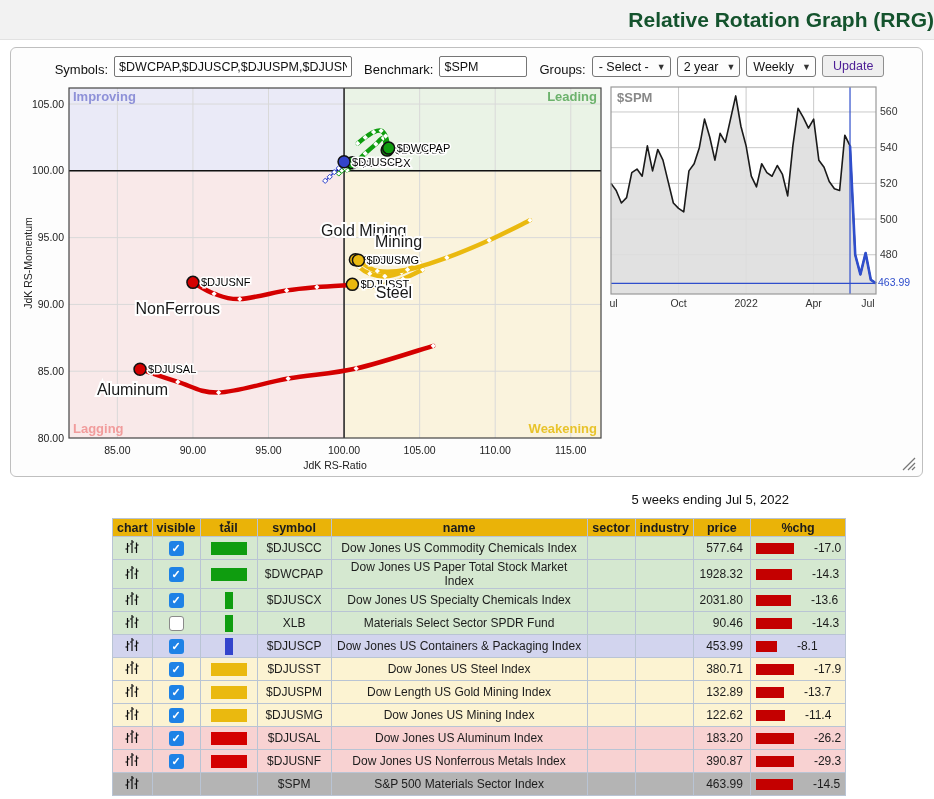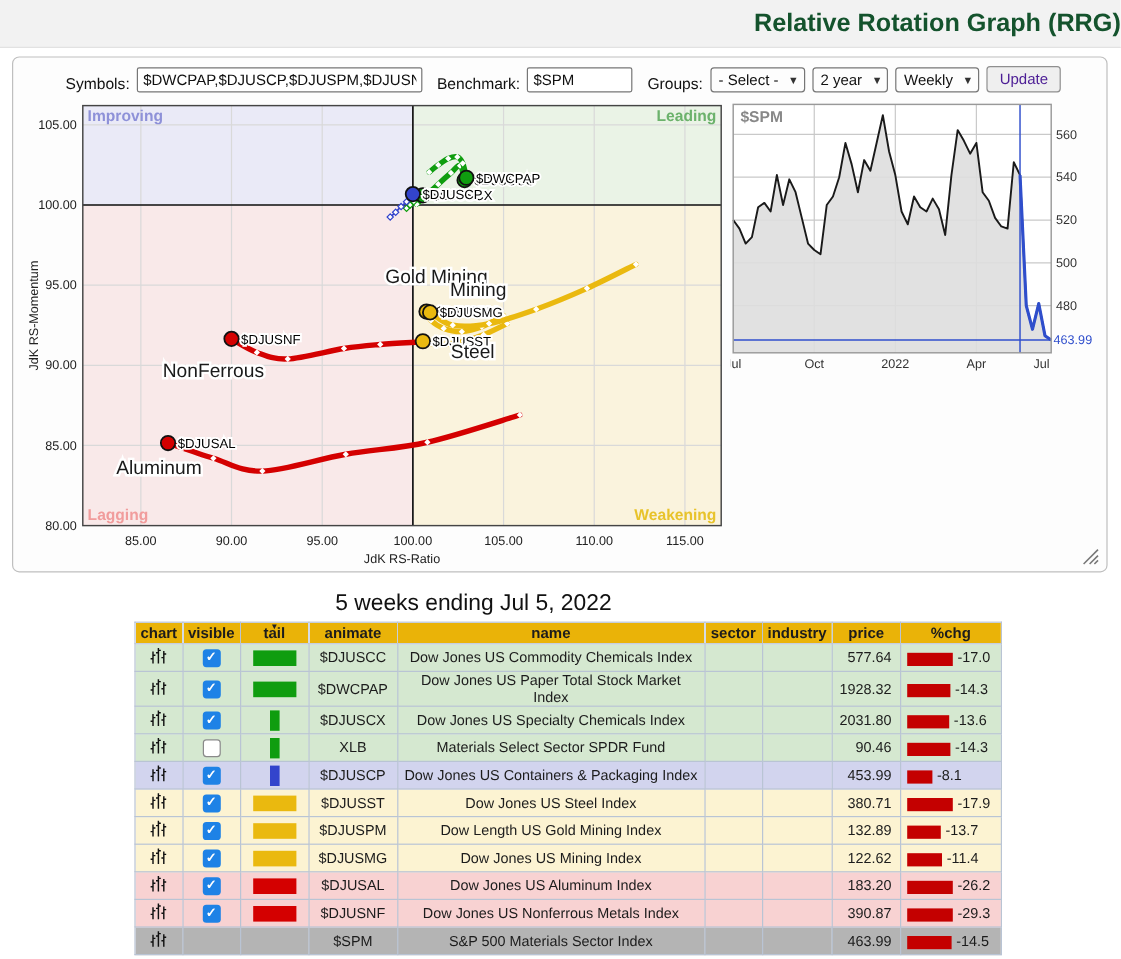--- a/index.html
+++ b/index.html
@@ -25,31 +25,31 @@
   .tail-row { position:absolute; left:628px; top:344px; width:276px; display:flex; align-items:center; gap:8px;
     font-size:13px; color:#111; }
   .slider { position:relative; flex:1; height:16px; }
   .slider .track { position:absolute; left:0; right:0; top:7px; height:3px; background:#999; border-radius:2px; }
   .slider .thumb { position:absolute; left:14%; top:0; width:16px; height:16px; border-radius:50%;
     background:#fff; border:1.5px solid #888; }
   .btn-row { position:absolute; left:618px; top:378px; width:288px; display:flex; gap:7px; }
   .pill { border:1.5px solid #555; border-radius:12px; background:#fdfdfd; font-size:12.5px; color:#222;
     padding:2px 11px; font-family:"Liberation Sans", sans-serif; white-space:nowrap; }
   .resize-handle { position:absolute; right:6px; bottom:5px; width:15px; height:15px; cursor:nwse-resize; }
-  .caption { position:absolute; left:0; top:492px; width:789px; text-align:center; font-size:19px; color:#111; }
+  .caption { position:absolute; left:0; top:492px; width:789px; text-align:right; font-size:13px; color:#111; }
   .tablewrap { position:absolute; left:112px; top:518px; }
   table { border-collapse:collapse; font-size:12px; color:#1c1c1c; }
   th, td { border:1px solid #b9c4d4; height:23px; padding:0 4px; text-align:center; }
   th { background:#eab308; font-weight:700; font-size:12.5px; height:18px; position:relative; }
   .sort-arrow { position:absolute; top:1px; left:50%; transform:translateX(-50%); font-size:7px; line-height:6px; color:#222; }
   .c-chart{width:35px}.c-vis{width:48px}.c-tail{width:57px}.c-sym{width:74px}.c-name{width:256px}
   .c-sec{width:48px}.c-ind{width:55px}.c-price{width:57px}.c-pct{width:84px}
   td.price { text-align:right; padding-right:7px; }
   td.pct { text-align:left; padding-left:5px; }
-  .pctwrap { display:flex; align-items:flex-end; gap:4px; }
+  .pctwrap { display:flex; align-items:center; gap:20px; }
   .pctbar { height:11px; background:#c40000; display:inline-block; }
   .cb { display:inline-block; width:15px; height:15px; border-radius:3px; vertical-align:middle; }
   .cb.on { background:#1e82e6; color:#fff; font-size:11px; line-height:15px; font-weight:bold; }
   .cb.off { background:#fff; border:1px solid #8a8a8a; }
   .swatch { display:inline-block; vertical-align:middle; }
 </style>
 </head>
 <body>
 
 <div class="titlebar">
@@ -250,21 +250,21 @@
         <col class="c-pct">
     </colgroup>
     <thead>
         <tr>
       <th>chart</th>
       <th>visible</th>
       <th>
         <span class="sort-arrow">▾</span>
         <span>tail</span>
       </th>
-      <th>animate</th>
+      <th>symbol</th>
       <th>name</th>
       <th>sector</th>
       <th>industry</th>
       <th>price</th>
       <th>%chg</th>
     </tr>
       </thead>
     <tbody id="tbody">
         <tr style="background: rgb(213, 232, 208);">
           <td><span><svg width="16" height="15" viewBox="0 0 16 15">

